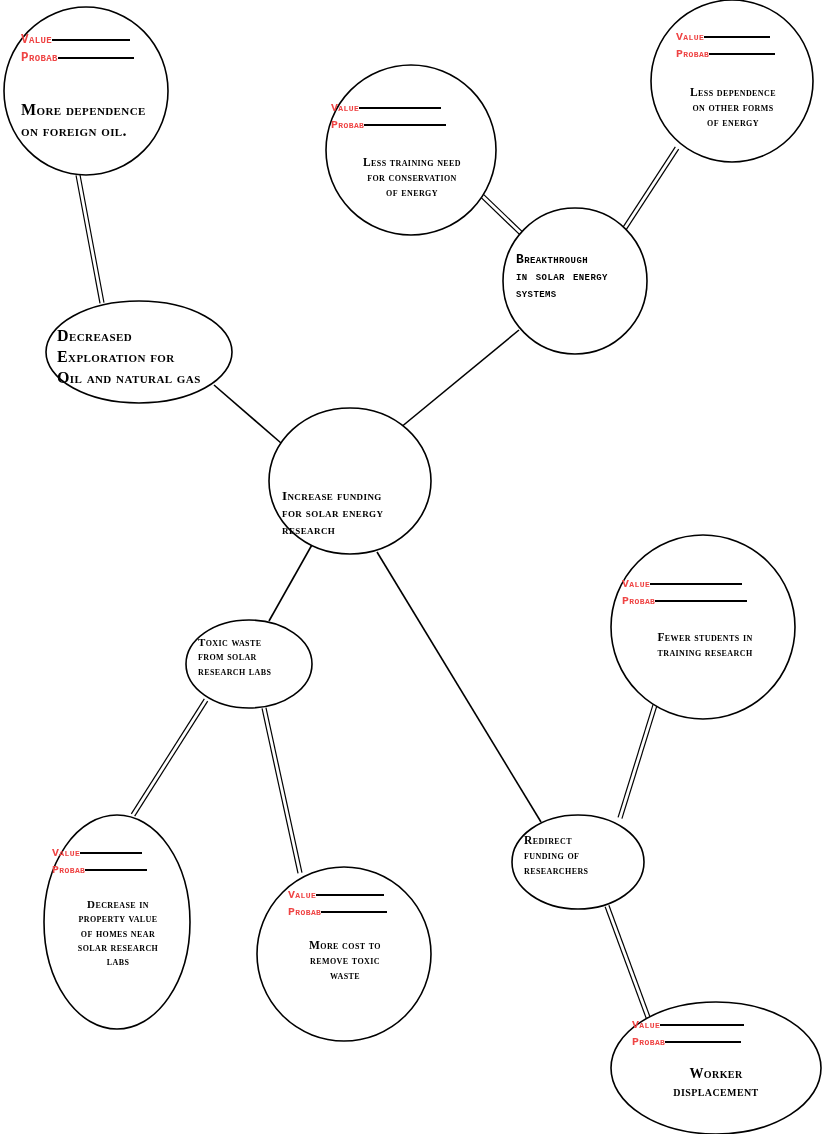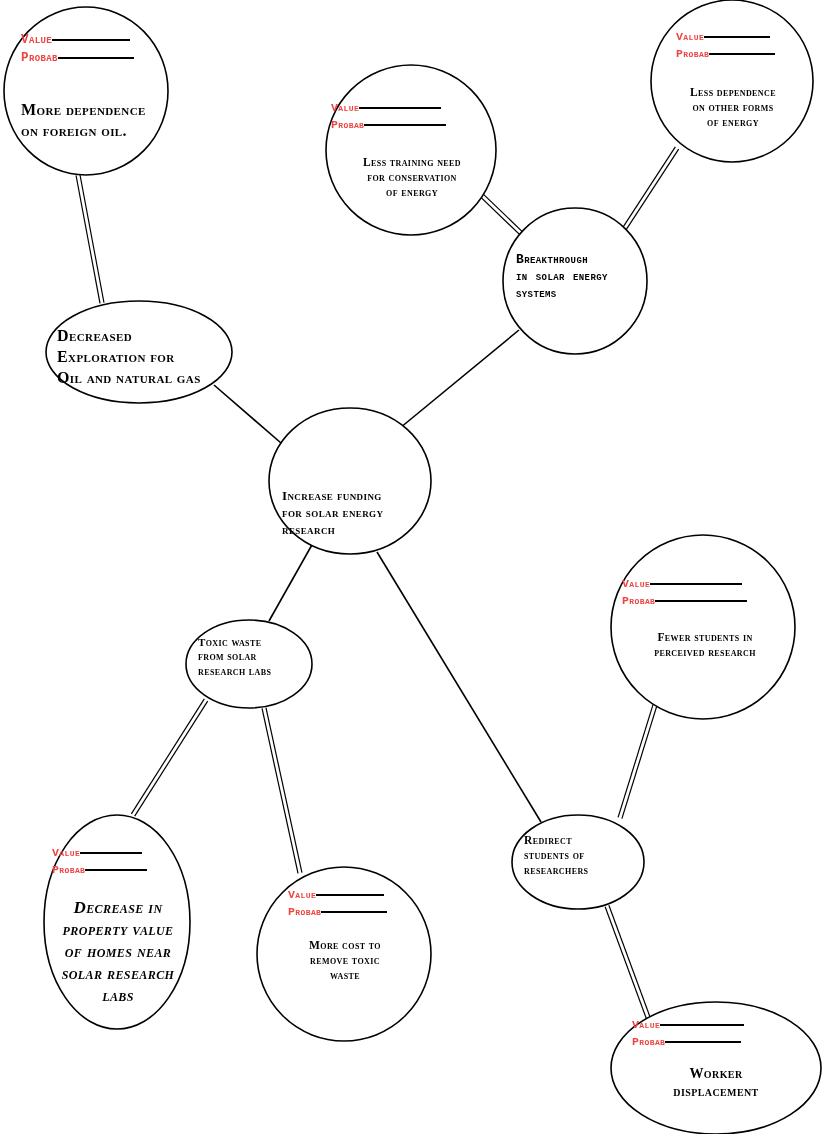--- a/index.html
+++ b/index.html
@@ -114,21 +114,21 @@
       <div class="nodetext left-al" style="left: 57px; top: 326px; width: 172px; font-size: 16px;">Decreased
 Exploration for
 Oil and natural gas</div>
       <div class="nodetext left-al" style="left: 516px; top: 252px; width: 130px; font-size: 13px; font-family: Liberation Mono, monospace;">Breakthrough
 in solar energy
 systems</div>
       <div class="nodetext left-al" style="left: 198px; top: 635px; width: 116px; font-size: 11px;">Toxic waste
 from solar
 research labs</div>
       <div class="nodetext left-al" style="left: 524px; top: 833px; width: 118px; font-size: 11.5px;">Redirect
-students of
+funding of
 researchers</div>
       <div class="vp" style="left: 21px; top: 33px; font-size: 12.5px;">
         <span class="vp-row"><span class="lbl">Value</span><span class="rule" style="width: 78px;"></span></span>
         <span class="vp-row" style="margin-top: 4px;"><span class="lbl">Probab</span><span class="rule" style="width: 76px;"></span></span>
       </div>
       <div class="nodetext left-al" style="left: 21px; top: 100px; width: 150px; font-size: 16px;">More dependence
 on foreign oil.</div>
       <div class="vp" style="left: 331px; top: 101px; font-size: 11.5px;">
         <span class="vp-row"><span class="lbl">Value</span><span class="rule" style="width: 82px;"></span></span>
         <span class="vp-row" style="margin-top: 4px;"><span class="lbl">Probab</span><span class="rule" style="width: 82px;"></span></span>
@@ -141,26 +141,26 @@
         <span class="vp-row" style="margin-top: 4px;"><span class="lbl">Probab</span><span class="rule" style="width: 66px;"></span></span>
       </div>
       <div class="nodetext center-al" style="left: 655px; top: 85px; width: 156px; font-size: 11.5px;">Less dependence
 on other forms
 of energy</div>
       <div class="vp" style="left: 622px; top: 577px; font-size: 11.5px;">
         <span class="vp-row"><span class="lbl">Value</span><span class="rule" style="width: 92px;"></span></span>
         <span class="vp-row" style="margin-top: 4px;"><span class="lbl">Probab</span><span class="rule" style="width: 92px;"></span></span>
       </div>
       <div class="nodetext center-al" style="left: 620px; top: 630px; width: 170px; font-size: 11.5px;">Fewer students in
-perceived research</div>
+training research</div>
       <div class="vp" style="left: 52px; top: 846px; font-size: 11.5px;">
         <span class="vp-row"><span class="lbl">Value</span><span class="rule" style="width: 62px;"></span></span>
         <span class="vp-row" style="margin-top: 4px;"><span class="lbl">Probab</span><span class="rule" style="width: 62px;"></span></span>
       </div>
-      <div class="nodetext center-al" style="left: 51px; top: 897px; width: 134px; font-size: 17px; font-style: italic;">Decrease in
+      <div class="nodetext center-al" style="left: 51px; top: 897px; width: 134px; font-size: 11px;">Decrease in
 property value
 of homes near
 solar research
 labs</div>
       <div class="vp" style="left: 288px; top: 888px; font-size: 11.5px;">
         <span class="vp-row"><span class="lbl">Value</span><span class="rule" style="width: 68px;"></span></span>
         <span class="vp-row" style="margin-top: 4px;"><span class="lbl">Probab</span><span class="rule" style="width: 66px;"></span></span>
       </div>
       <div class="nodetext center-al" style="left: 277px; top: 938px; width: 136px; font-size: 11.5px;">More cost to
 remove toxic

